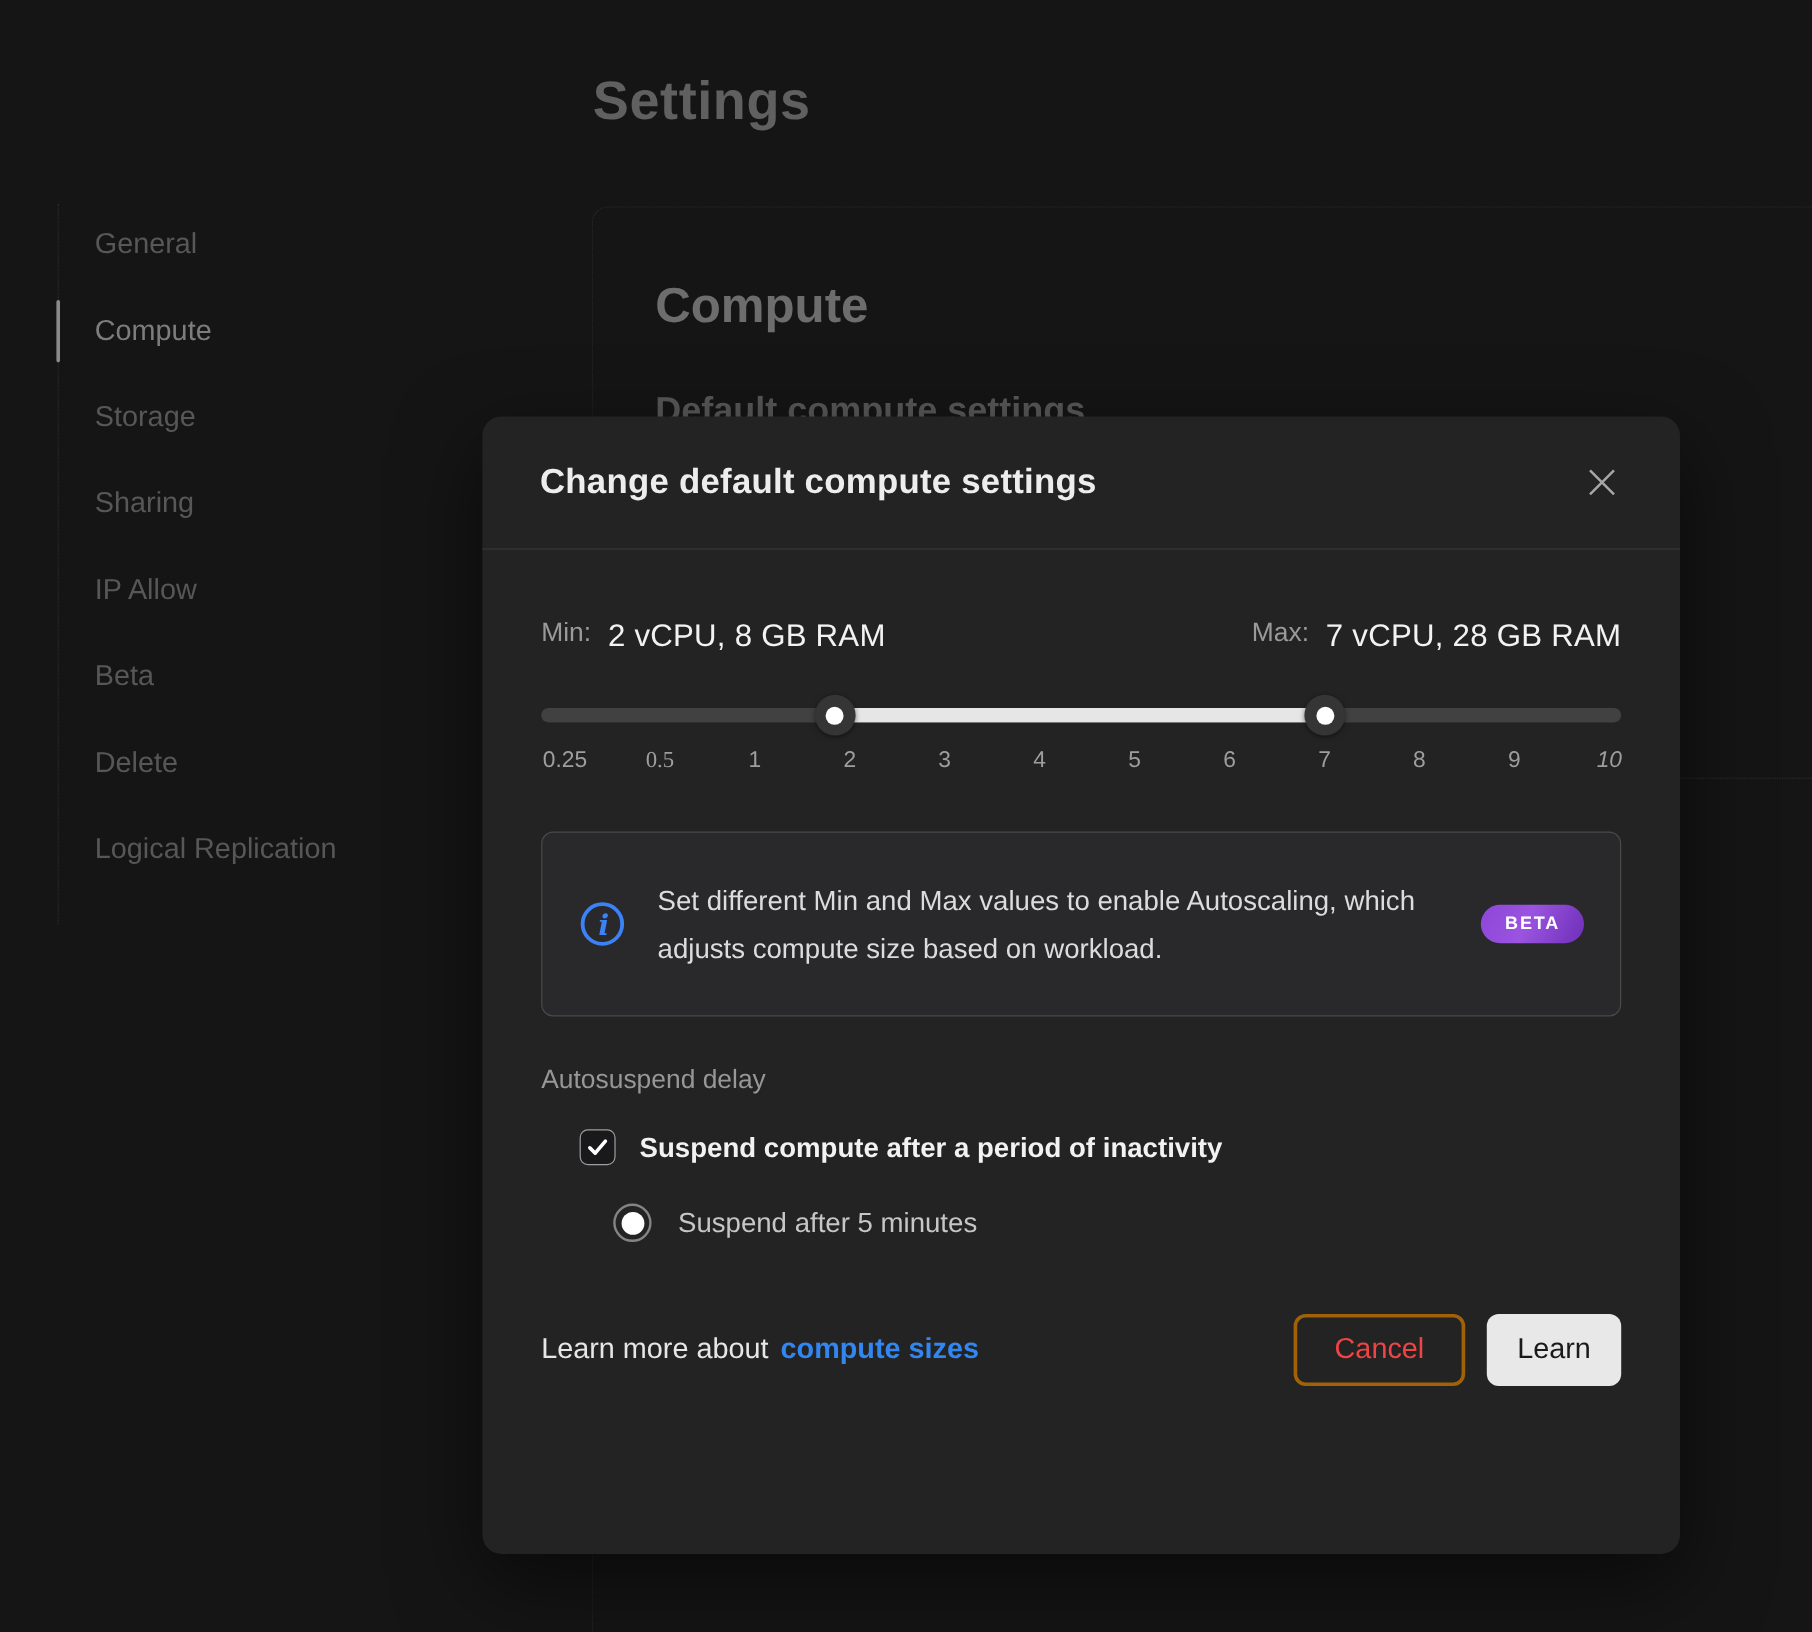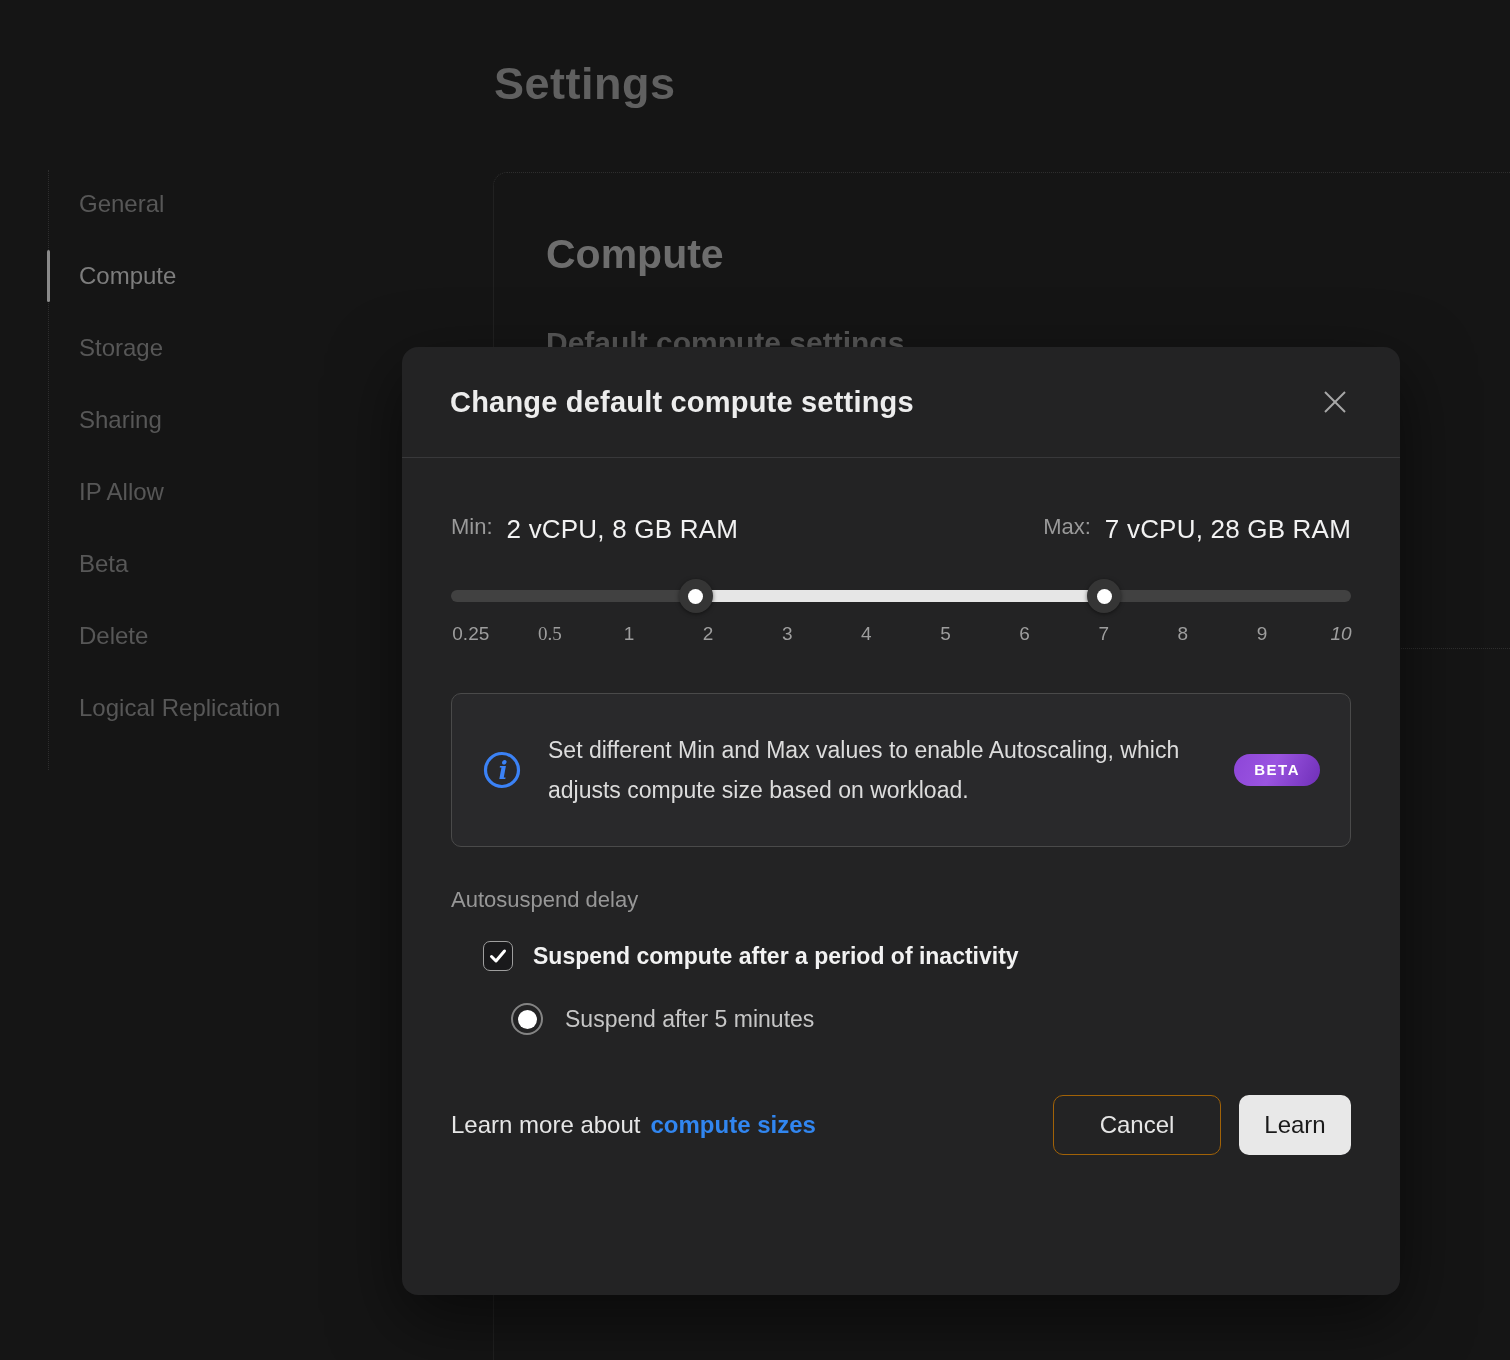--- a/index.html
+++ b/index.html
@@ -112,21 +112,21 @@
   }
   .radio.selected { border-color:#848484; }
   .radio.selected::after { content:""; width:19px; height:19px; border-radius:50%; background:#fff; }
   .radio-label { font-size:23px; color:#c6c6c6; }
 
   .modal-footer { margin-top:60px; display:flex; align-items:center; }
   .learn-text { font-size:24px; color:#e6e6e6; }
   .learn-link { font-size:24px; font-weight:600; color:#3186f0; cursor:pointer; text-decoration:none; }
   .footer-btns { margin-left:auto; display:flex; gap:18px; }
   .btn { height:60px; border-radius:10px; font-size:24px; cursor:pointer; font-family:"Liberation Sans",sans-serif; }
-  .btn-cancel { width:168px; background:transparent; border:1px solid #a16207; color:#e5e5e5; }
+  .btn-cancel { width:143px; background:transparent; border:3px solid #a16207; color:#ef4444; }
   .btn-save { width:112px; background:#e8e8e8; border:none; color:#1a1a1a; font-weight:500; }
 </style>
 </head>
 <body>
 
 <div class="page-title">Settings</div>
 
 <nav class="sidebar">
     <div class="side-item">General</div>
     <div class="side-item active">Compute</div>

